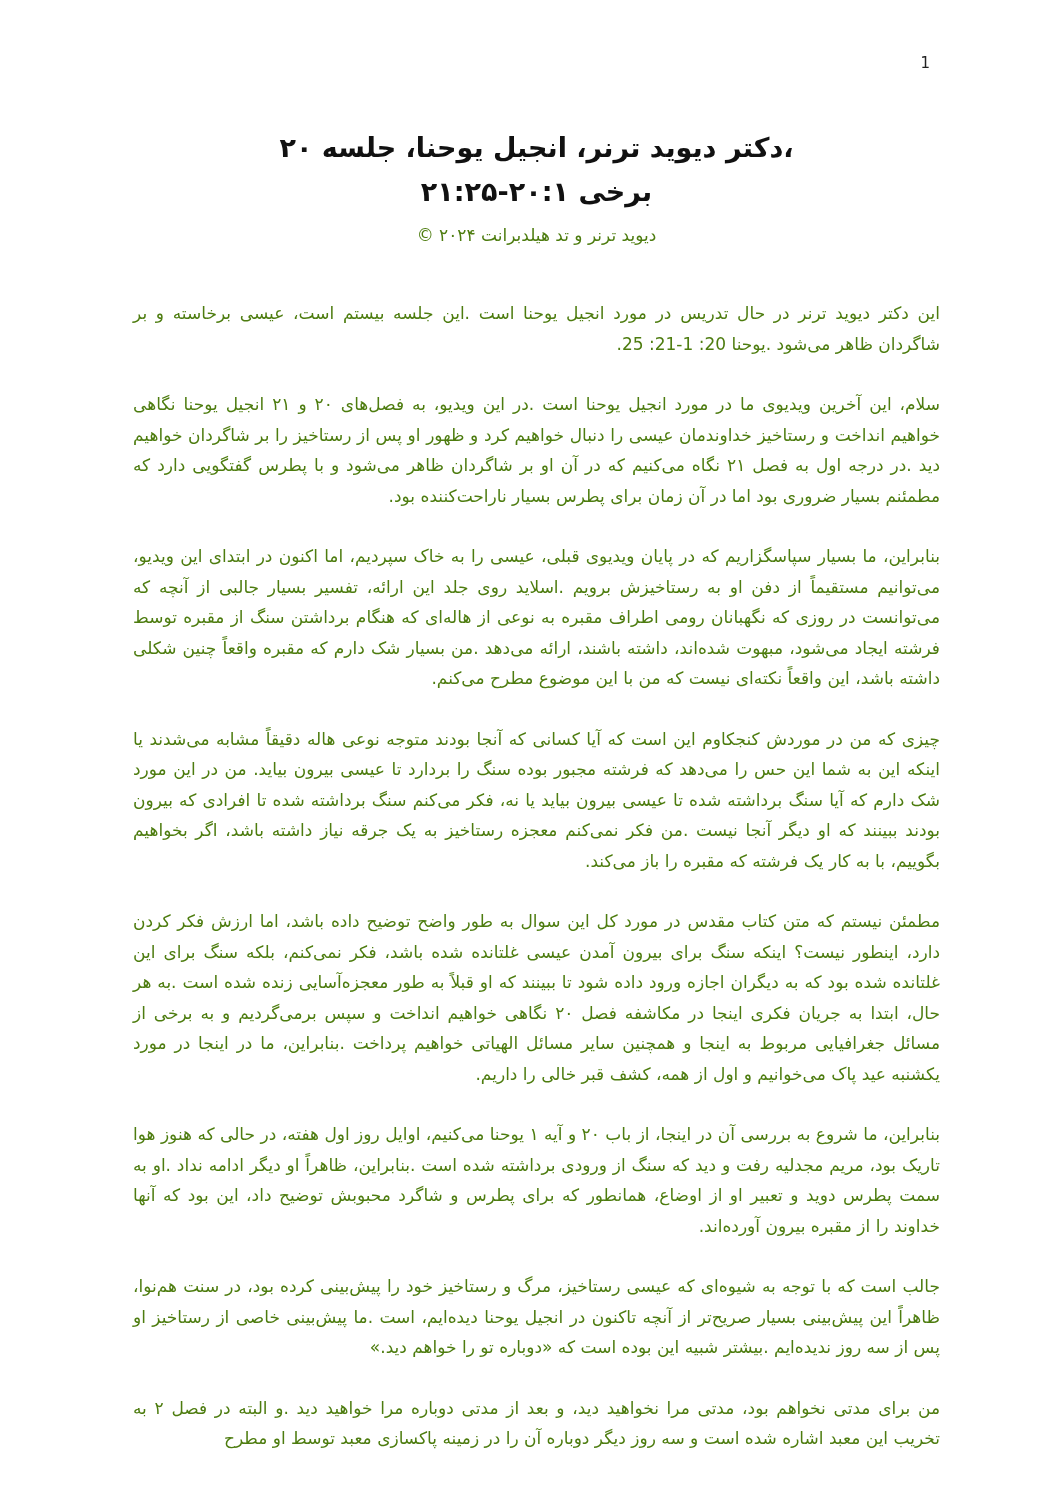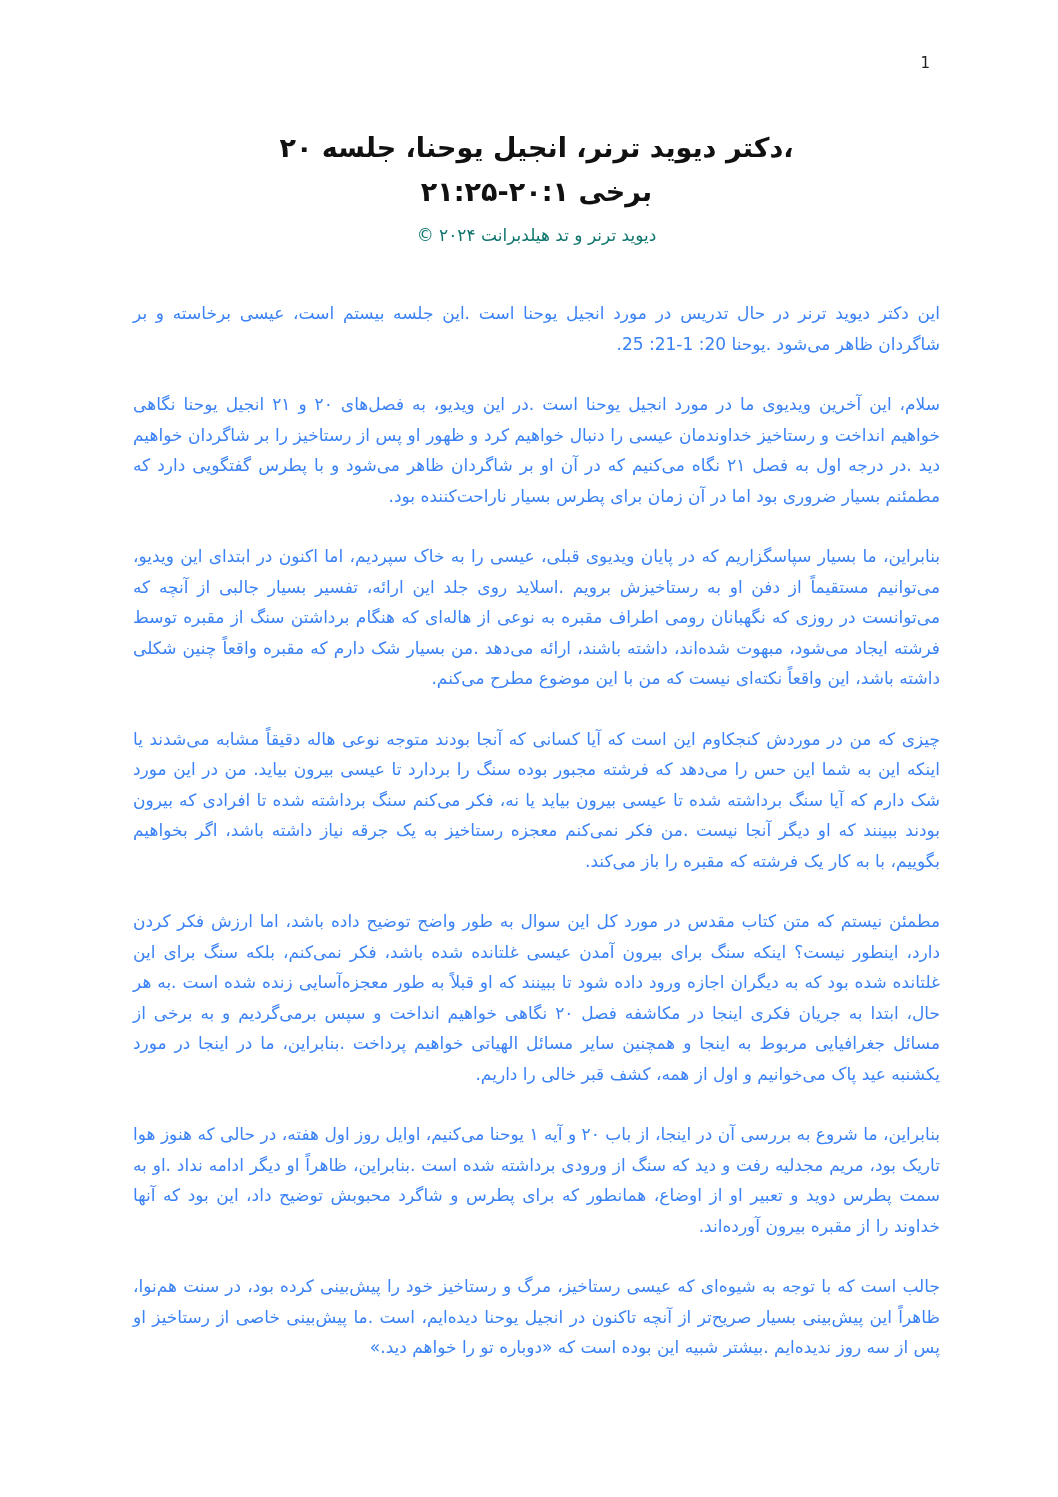--- a/index.html
+++ b/index.html
@@ -39,33 +39,33 @@
   .title-line {
     font-weight: bold;
     font-size: 27px;
     line-height: 44px;
     color: #111;
   }
   .copyright {
     font-size: 17px;
     line-height: 26px;
     margin-top: 8px;
-    color: #0f766e;
+    color: #4d7c0f;
   }
   .body-text {
     direction: rtl;
     margin-top: 50px;
   }
   .body-text p {
     font-size: 17px;
     line-height: 30.5px;
     text-align: justify;
     text-justify: inter-word;
     margin: 0 0 30px 0;
-    color: #3b82f6;
+    color: #4d7c0f;
   }
   .body-text p:last-child {
     margin-bottom: 0;
   }
 </style>
 </head>
 <body>
 
 <div class="page">
 
@@ -80,16 +80,17 @@
     </div>
 
     <div class="body-text">
       <p>این دکتر دیوید ترنر در حال تدریس در مورد انجیل یوحنا است .این جلسه بیستم است، عیسی برخاسته و بر شاگردان ظاهر می‌شود .یوحنا 20: 1-21: 25.</p>
       <p>سلام، این آخرین ویدیوی ما در مورد انجیل یوحنا است .در این ویدیو، به فصل‌های ۲۰ و ۲۱ انجیل یوحنا نگاهی خواهیم انداخت و رستاخیز خداوندمان عیسی را دنبال خواهیم کرد و ظهور او پس از رستاخیز را بر شاگردان خواهیم دید .در درجه اول به فصل ۲۱ نگاه می‌کنیم که در آن او بر شاگردان ظاهر می‌شود و با پطرس گفتگویی دارد که مطمئنم بسیار ضروری بود اما در آن زمان برای پطرس بسیار ناراحت‌کننده بود.</p>
       <p>بنابراین، ما بسیار سپاسگزاریم که در پایان ویدیوی قبلی، عیسی را به خاک سپردیم، اما اکنون در ابتدای این ویدیو، می‌توانیم مستقیماً از دفن او به رستاخیزش برویم .اسلاید روی جلد این ارائه، تفسیر بسیار جالبی از آنچه که می‌توانست در روزی که نگهبانان رومی اطراف مقبره به نوعی از هاله‌ای که هنگام برداشتن سنگ از مقبره توسط فرشته ایجاد می‌شود، مبهوت شده‌اند، داشته باشند، ارائه می‌دهد .من بسیار شک دارم که مقبره واقعاً چنین شکلی داشته باشد، این واقعاً نکته‌ای نیست که من با این موضوع مطرح می‌کنم.</p>
       <p>چیزی که من در موردش کنجکاوم این است که آیا کسانی که آنجا بودند متوجه نوعی هاله دقیقاً مشابه می‌شدند یا اینکه این به شما این حس را می‌دهد که فرشته مجبور بوده سنگ را بردارد تا عیسی بیرون بیاید. من در این مورد شک دارم که آیا سنگ برداشته شده تا عیسی بیرون بیاید یا نه، فکر می‌کنم سنگ برداشته شده تا افرادی که بیرون بودند ببینند که او دیگر آنجا نیست .من فکر نمی‌کنم معجزه رستاخیز به یک جرقه نیاز داشته باشد، اگر بخواهیم بگوییم، با به کار یک فرشته که مقبره را باز می‌کند.</p>
       <p>مطمئن نیستم که متن کتاب مقدس در مورد کل این سوال به طور واضح توضیح داده باشد، اما ارزش فکر کردن دارد، اینطور نیست؟ اینکه سنگ برای بیرون آمدن عیسی غلتانده شده باشد، فکر نمی‌کنم، بلکه سنگ برای این غلتانده شده بود که به دیگران اجازه ورود داده شود تا ببینند که او قبلاً به طور معجزه‌آسایی زنده شده است .به هر حال، ابتدا به جریان فکری اینجا در مکاشفه فصل ۲۰ نگاهی خواهیم انداخت و سپس برمی‌گردیم و به برخی از مسائل جغرافیایی مربوط به اینجا و همچنین سایر مسائل الهیاتی خواهیم پرداخت .بنابراین، ما در اینجا در مورد یکشنبه عید پاک می‌خوانیم و اول از همه، کشف قبر خالی را داریم.</p>
       <p>بنابراین، ما شروع به بررسی آن در اینجا، از باب ۲۰ و آیه ۱ یوحنا می‌کنیم، اوایل روز اول هفته، در حالی که هنوز هوا تاریک بود، مریم مجدلیه رفت و دید که سنگ از ورودی برداشته شده است .بنابراین، ظاهراً او دیگر ادامه نداد .او به سمت پطرس دوید و تعبیر او از اوضاع، همانطور که برای پطرس و شاگرد محبوبش توضیح داد، این بود که آنها خداوند را از مقبره بیرون آورده‌اند.</p>
       <p>جالب است که با توجه به شیوه‌ای که عیسی رستاخیز، مرگ و رستاخیز خود را پیش‌بینی کرده بود، در سنت هم‌نوا، ظاهراً این پیش‌بینی بسیار صریح‌تر از آنچه تاکنون در انجیل یوحنا دیده‌ایم، است .ما پیش‌بینی خاصی از رستاخیز او پس از سه روز ندیده‌ایم .بیشتر شبیه این بوده است که «دوباره تو را خواهم دید.»</p>
+      <p>من برای مدتی نخواهم بود، مدتی مرا نخواهید دید، و بعد از مدتی دوباره مرا خواهید دید .و البته در فصل ۲ به تخریب این معبد اشاره شده است و سه روز دیگر دوباره آن را در زمینه پاکسازی معبد توسط او مطرح</p>
     </div>
 
   </div>
 </div>
 
 </body></html>

